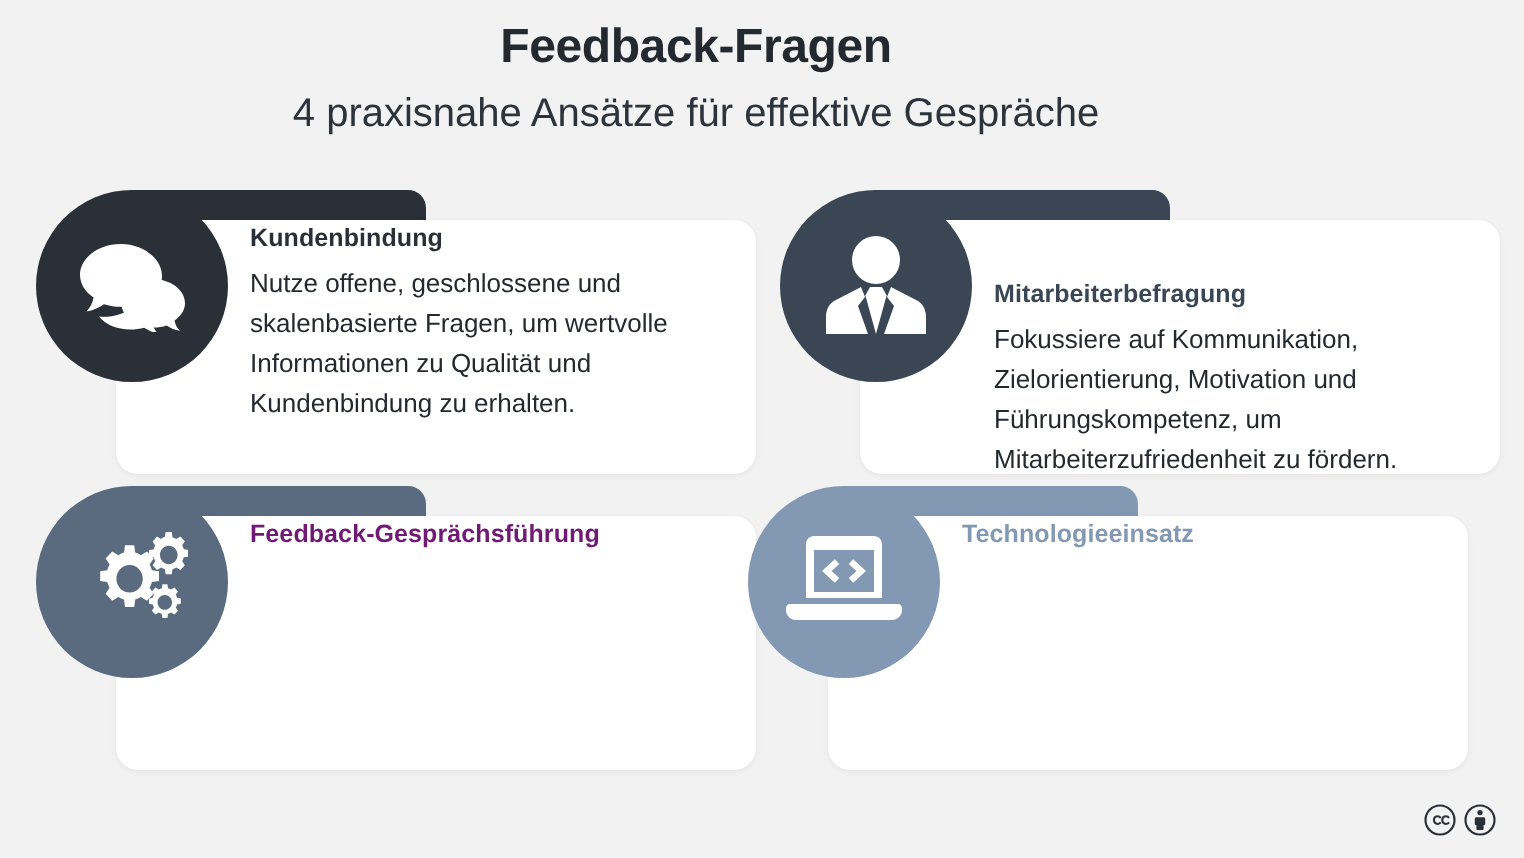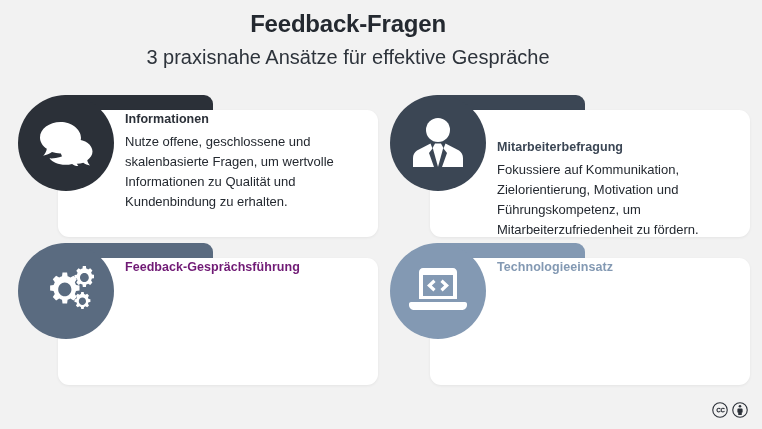--- a/index.html
+++ b/index.html
@@ -59,21 +59,21 @@
   }
 
   .card {
     position: absolute;
     width: 360px;
     height: 142px;
   }
   .card.pos-0 { left: 18px;  top: 0px; }
   .card.pos-1 { left: 390px; top: 0px; }
   .card.pos-2 { left: 18px;  top: 148px; }
-  .card.pos-3 { left: 390px; top: 148px; }
+  .card.pos-3 { left: 374px; top: 148px; }
 
   
   .card-tab {
     position: absolute;
     left: 40px;
     top: 0px;
     width: 155px;
     height: 26px;
     border-radius: 9px 9px 0 0;
     z-index: 1;
@@ -138,37 +138,37 @@
   }
   .license svg { display: block; }
 </style>
 </head>
 <body style="background: rgb(242, 242, 242);">
 
 <div class="page">
 
   <div class="header">
     <h1 class="title">Feedback-Fragen</h1>
-    <h2 class="subtitle">3 praxisnahe Ansätze für effektive Gespräche</h2>
+    <h2 class="subtitle">4 praxisnahe Ansätze für effektive Gespräche</h2>
   </div>
 
   <div class="cards">
 
     <div class="card pos-0">
       <div class="card-tab" style="background: rgb(43, 48, 56);"></div>
       <div class="card-body"></div>
       <div class="card-icon" style="background: rgb(43, 48, 56);">
         <svg width="56" height="46" viewBox="0 0 56 46" aria-hidden="true">
           <path fill="#ffffff" d="M22.5 2C11.2 2 2 8.9 2 17.4c0 4.5 2.6 8.6 6.8 11.4-.4 2.6-1.7 5-3.6 6.9 3.3-.5 6.3-1.8 8.8-3.6 2.6.8 5.5 1.3 8.5 1.3 11.3 0 20.5-6.9 20.5-15.4S33.8 2 22.5 2z"></path>
           <path fill="#ffffff" d="M38.6 18.7c-.8 0-1.6 0-2.4.1.1.6.1 1.2.1 1.8 0 9.9-10.3 17.8-23 17.8-.6 0-1.2 0-1.8-.1 2.9 3.9 8.9 6.5 15.8 6.5 2.4 0 4.7-.3 6.8-.9 2 1.4 4.3 2.4 6.9 2.8-1.5-1.5-2.5-3.4-2.8-5.5 3.3-2.2 5.3-5.4 5.3-9 0-7.4-8.3-13.5-4.9-13.5z"></path>
           <path fill="#ffffff" d="M39 19.5c-9 0-16.3 5.4-16.3 12.1S30 43.7 39 43.7c2.2 0 4.4-.3 6.3-1 1.9 1.3 4.2 2.3 6.7 2.7-1.4-1.4-2.4-3.2-2.7-5.2 3.2-2.2 5.2-5.3 5.2-8.6 0-6.7-7.3-12.1-16.3-12.1z"></path>
         </svg>
       </div>
       <div class="card-text">
-        <p class="card-title" style="color: rgb(43, 48, 56);">Informationen</p>
+        <p class="card-title" style="color: rgb(43, 48, 56);">Kundenbindung</p>
         <p class="card-desc">Nutze offene, geschlossene und skalenbasierte Fragen, um wertvolle Informationen zu Qualität und Kundenbindung zu erhalten.</p>
       </div>
     </div>
 
     <div class="card pos-1">
       <div class="card-tab" style="background: rgb(59, 70, 84);"></div>
       <div class="card-body"></div>
       <div class="card-icon" style="background: rgb(59, 70, 84);">
         <svg width="50" height="52" viewBox="0 0 50 52" aria-hidden="true">
           <circle cx="25" cy="13" r="12" fill="#ffffff"></circle>

